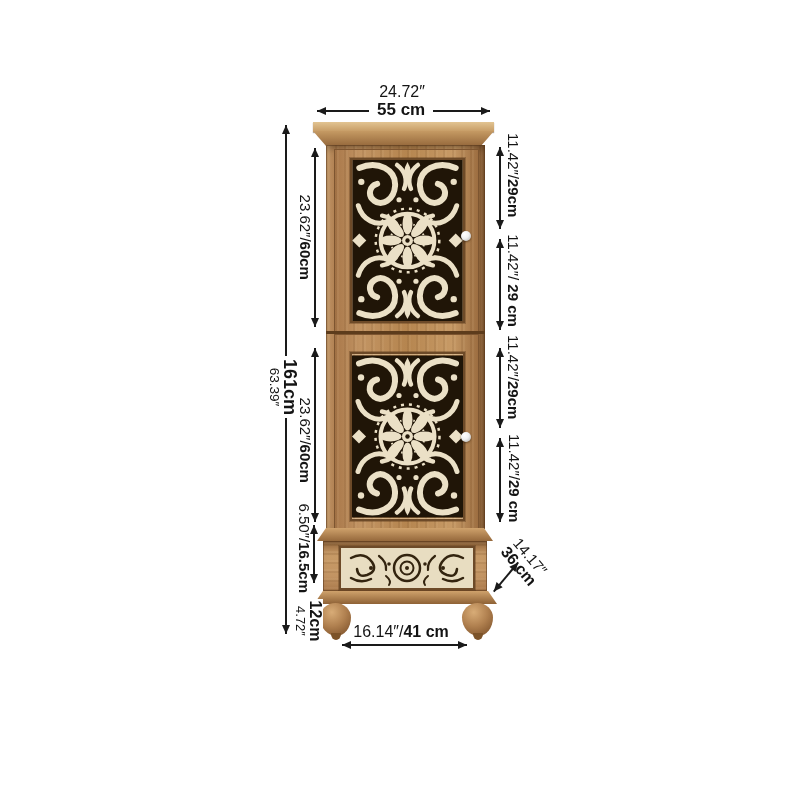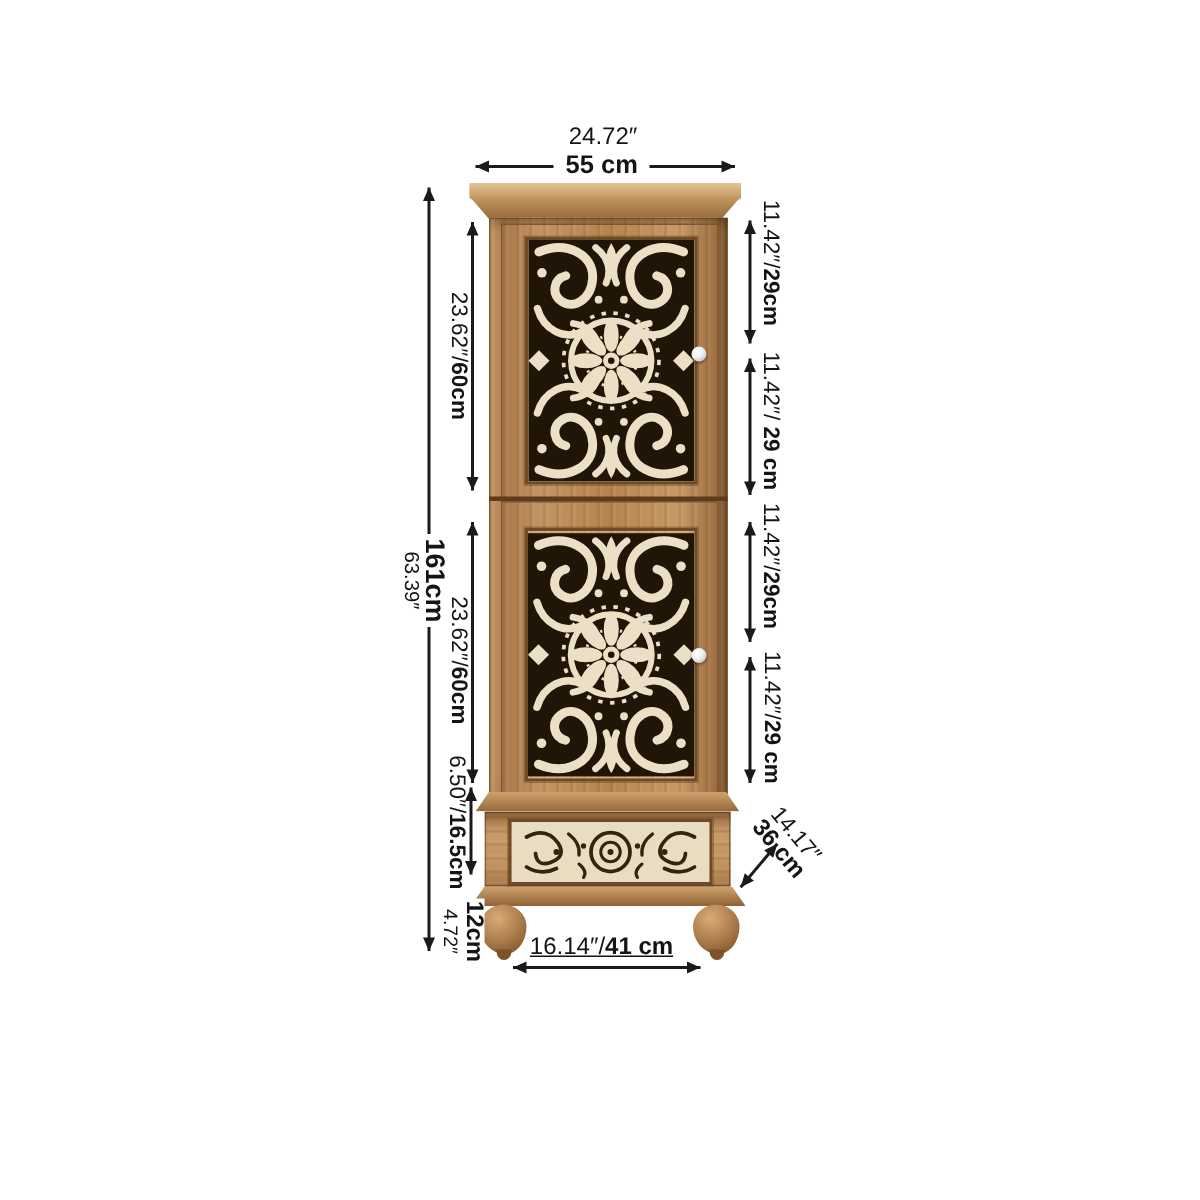--- a/index.html
+++ b/index.html
@@ -192,21 +192,21 @@
   <div class="dim v" style="left:499px;top:348px;height:80px;"></div>
   <div class="lbl rot90 ctr" style="left:469px;top:369px;width:88px;">
     <span>11.42″/</span><span class="b">29cm</span>
   </div>
 
   <div class="dim v" style="left:499px;top:438px;height:84px;"></div>
   <div class="lbl rot90 ctr" style="left:468px;top:470px;width:92px;">
     <span>11.42″/</span><span class="b">29 cm</span>
   </div>
 
-  <div class="lbl ctr" style="left:336px;top:623px;width:130px;font-size:16px;text-decoration:underline;">
+  <div class="lbl ctr" style="left:336px;top:623px;width:130px;font-size:16px;">
     <span>16.14″/</span><span class="b">41 cm</span>
   </div>
   <div class="dim h" style="left:342px;top:644px;width:125px;"></div>
 
   <div class="dim h" style="left:487px;top:576px;width:38px;transform:rotate(-50deg);"></div>
   <div class="lbl ctr" style="left:495px;top:546px;width:58px;line-height:1.02;transform:rotate(50deg);">
     <div style="font-size:15px;">14.17″</div>
     <div class="b" style="font-size:16px;">36 cm</div>
   </div>
 

